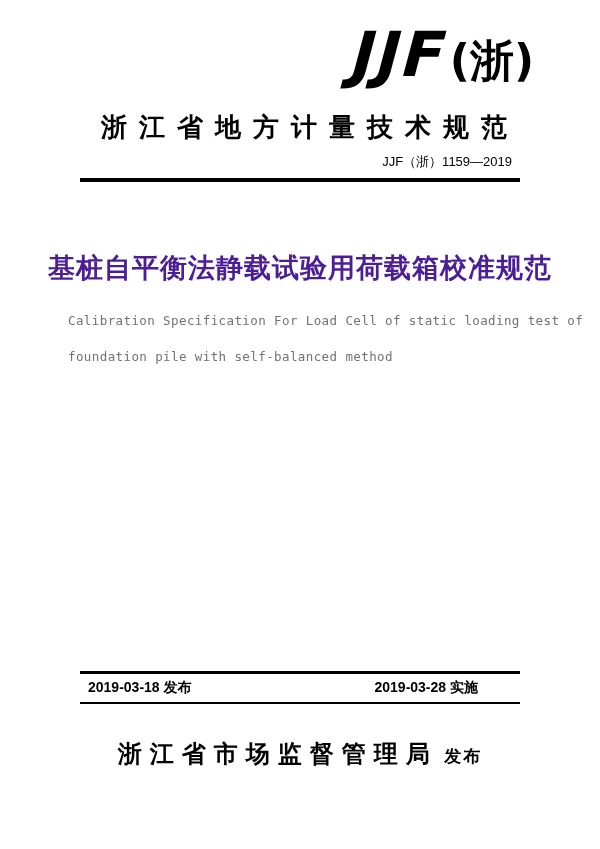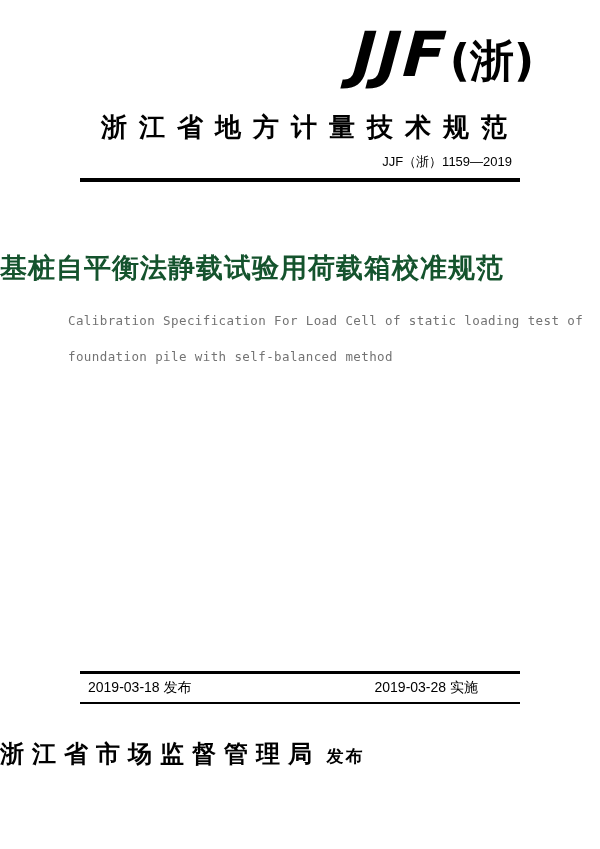--- a/index.html
+++ b/index.html
@@ -77,24 +77,25 @@
     background: #000;
   }
 
   
   .main-title {
     position: absolute;
     top: 250px;
     left: 0;
     width: 100%;
     margin: 0;
+    text-align: center;
     font-size: 27px;
     font-weight: bold;
     letter-spacing: 1px;
-    color: #14532d;
+    color: #4c1d95;
   }
 
   
   .en-title {
     position: absolute;
     top: 303px;
     left: 68px;
     width: 470px;
     font-family: "DejaVu Sans Mono", "Liberation Mono", monospace;
     font-size: 12.5px;
@@ -119,39 +120,40 @@
     position: absolute;
     top: 679px;
     left: 80px;
     width: 440px;
     display: flex;
     justify-content: space-between;
     box-sizing: border-box;
     padding-left: 8px;
     padding-right: 42px;
     font-size: 14px;
-    font-weight: normal;
+    font-weight: bold;
     color: #000;
     gap: 28px;
   }
   .rule-thin-bottom {
     position: absolute;
     top: 702px;
     left: 80px;
     width: 440px;
     height: 2px;
     background: #000;
   }
 
   
   .publisher {
     position: absolute;
     top: 738px;
     left: 0;
     width: 100%;
+    text-align: center;
     color: #000;
     white-space: nowrap;
   }
   .publisher-main {
     font-size: 24px;
     font-weight: bold;
     letter-spacing: 8px;
   }
   .publisher-suffix {
     font-size: 17px;

